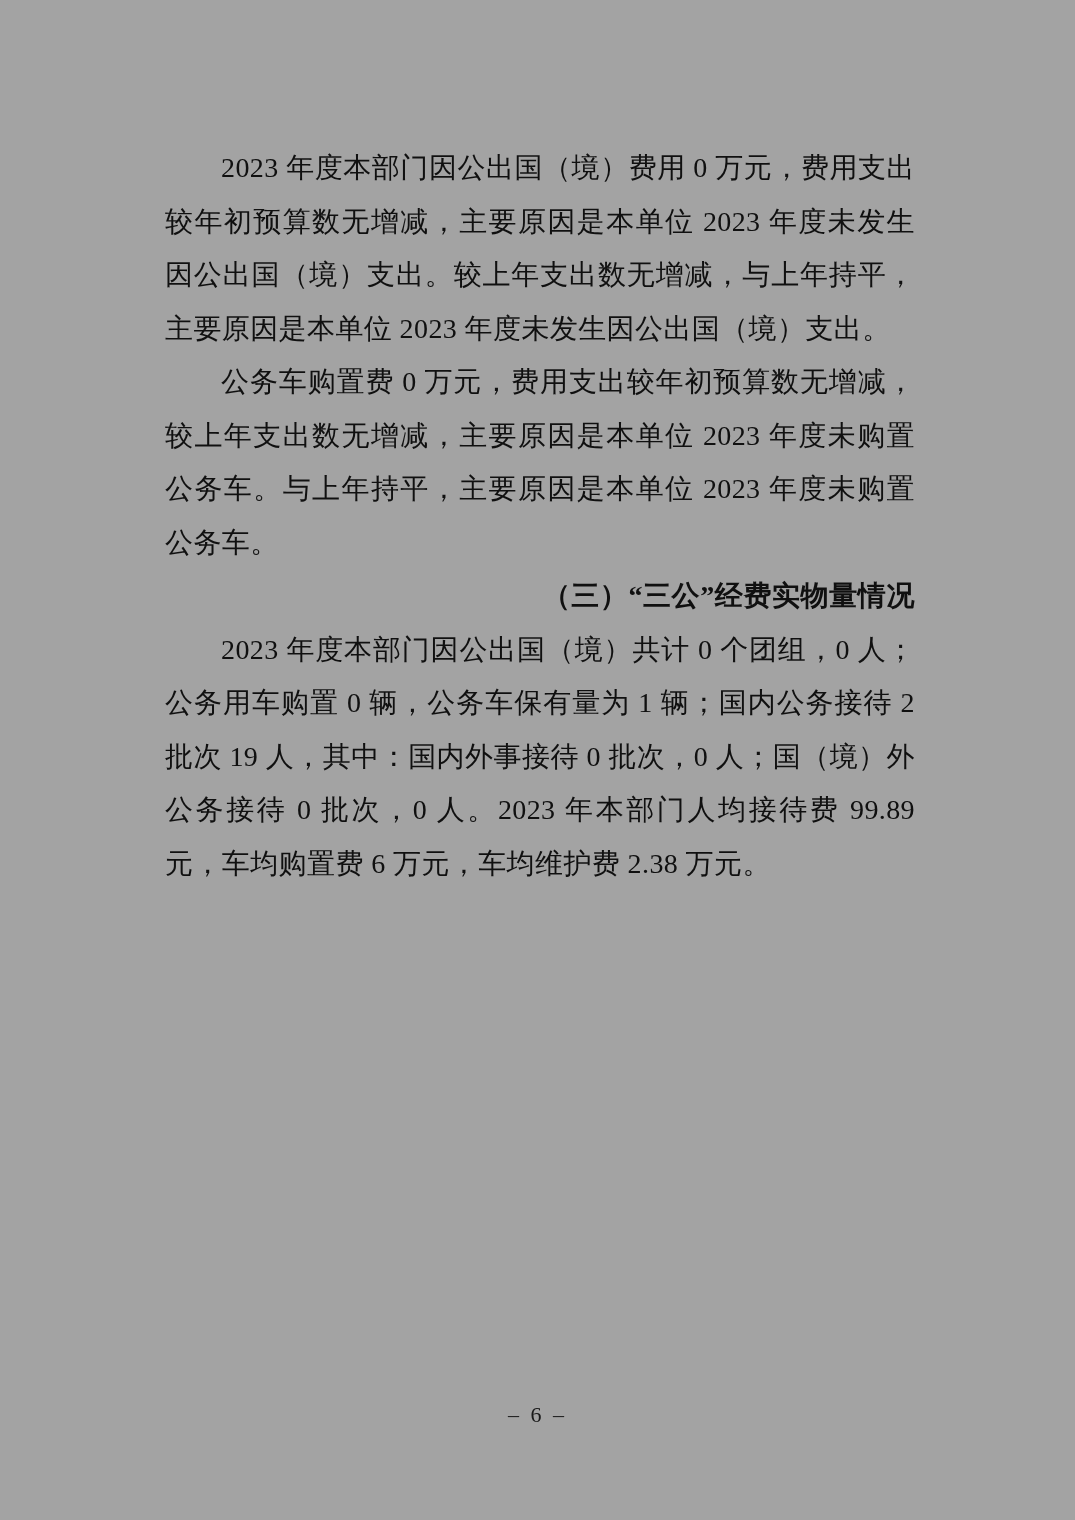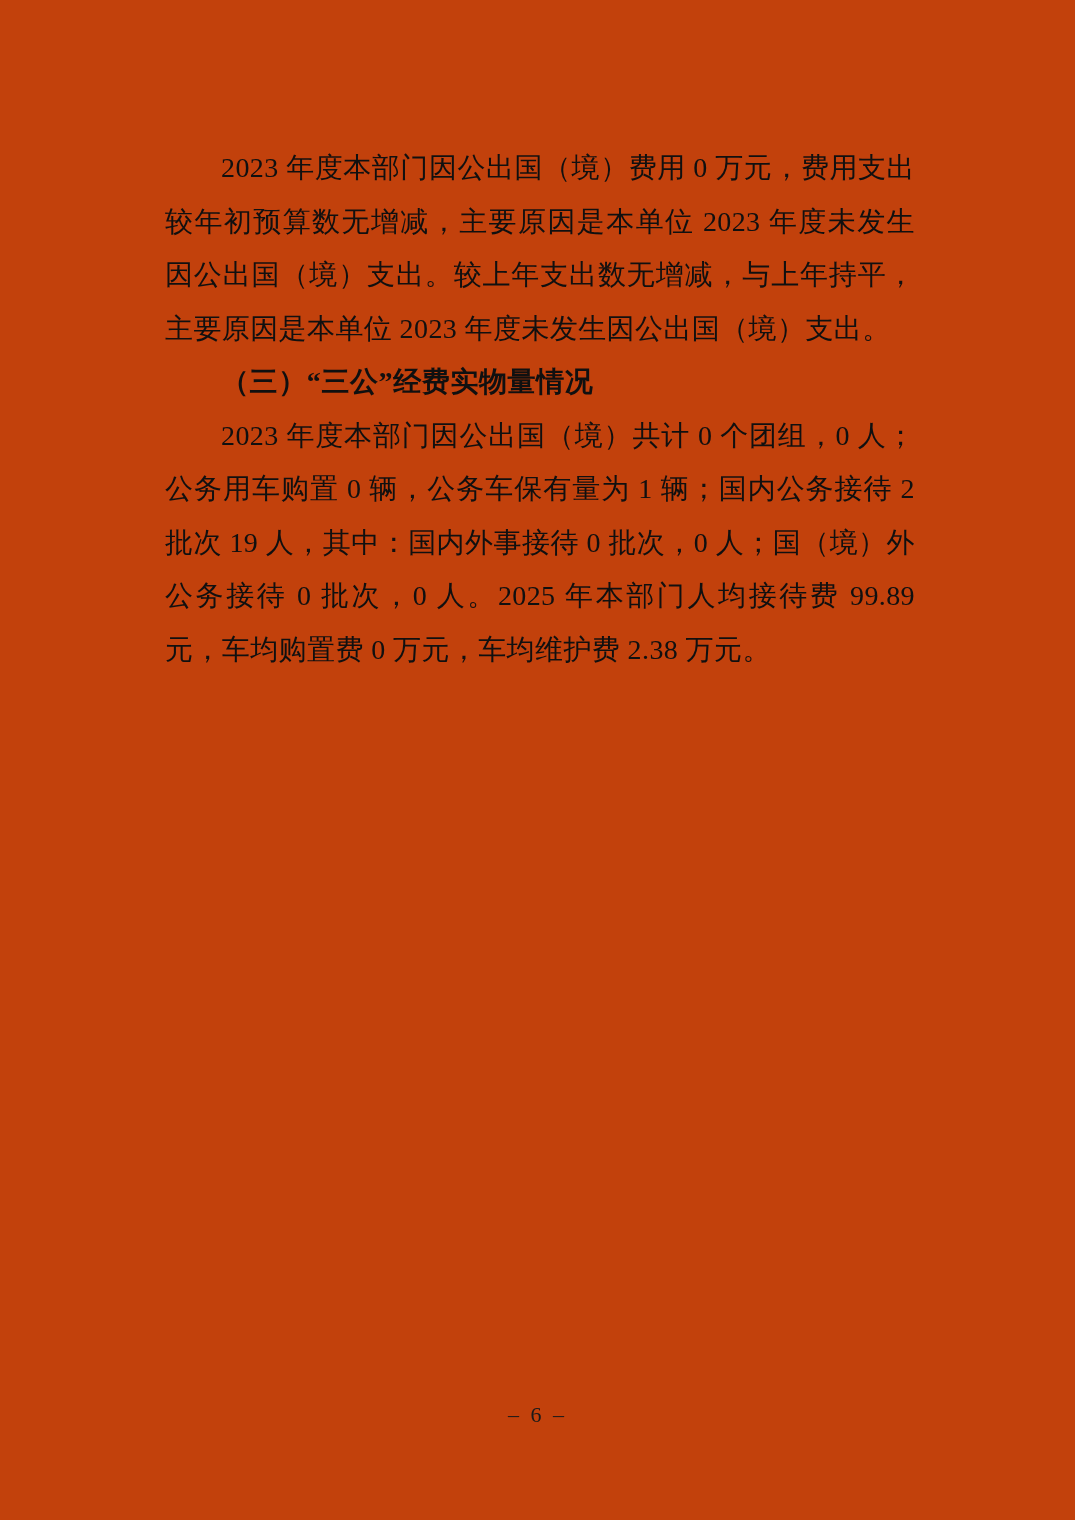--- a/index.html
+++ b/index.html
@@ -13,21 +13,21 @@
     position: relative;
     font-family: "Liberation Serif", serif;
     color: #101010;
   }
   .page {
     position: absolute;
     left: 0;
     top: 0;
     width: 1075px;
     height: 1520px;
-    background: #c2410c;
+    background: #a3a3a3;
     overflow: hidden;
   }
   .content {
     position: absolute;
     left: 165px;
     top: 141px;
     width: 750px;
   }
   .body-para {
     margin: 0;
@@ -38,38 +38,40 @@
     text-indent: 2em;
     letter-spacing: 0.4px;
   }
   .section-heading {
     margin: 0;
     font-size: 28px;
     line-height: 53.5px;
     font-weight: bold;
     text-indent: 2em;
     letter-spacing: 0.6px;
+    text-align: right;
   }
   .footer {
     position: absolute;
     left: 0;
     right: 0;
     top: 1402px;
     height: 32px;
     text-align: center;
     font-size: 22px;
     letter-spacing: 3px;
     color: #1a1a1a;
   }
 </style>
 </head>
 <body>
 
 <div class="page">
   <div class="content">
     <p class="body-para">2023 年度本部门因公出国（境）费用 0 万元，费用支出较年初预算数无增减，主要原因是本单位 2023 年度未发生因公出国（境）支出。较上年支出数无增减，与上年持平，主要原因是本单位 2023 年度未发生因公出国（境）支出。</p>
+    <p class="body-para">公务车购置费 0 万元，费用支出较年初预算数无增减，较上年支出数无增减，主要原因是本单位 2023 年度未购置公务车。与上年持平，主要原因是本单位 2023 年度未购置公务车。</p>
     <h3 class="section-heading">（三）“三公”经费实物量情况</h3>
-    <p class="body-para">2023 年度本部门因公出国（境）共计 0 个团组，0 人；公务用车购置 0 辆，公务车保有量为 1 辆；国内公务接待 2 批次 19 人，其中：国内外事接待 0 批次，0 人；国（境）外公务接待 0 批次，0 人。2025 年本部门人均接待费 99.89 元，车均购置费 0 万元，车均维护费 2.38 万元。</p>
+    <p class="body-para">2023 年度本部门因公出国（境）共计 0 个团组，0 人；公务用车购置 0 辆，公务车保有量为 1 辆；国内公务接待 2 批次 19 人，其中：国内外事接待 0 批次，0 人；国（境）外公务接待 0 批次，0 人。2023 年本部门人均接待费 99.89 元，车均购置费 6 万元，车均维护费 2.38 万元。</p>
   </div>
   <div class="footer">
     <span>– 6 –</span>
   </div>
 </div>
 
 </body></html>

